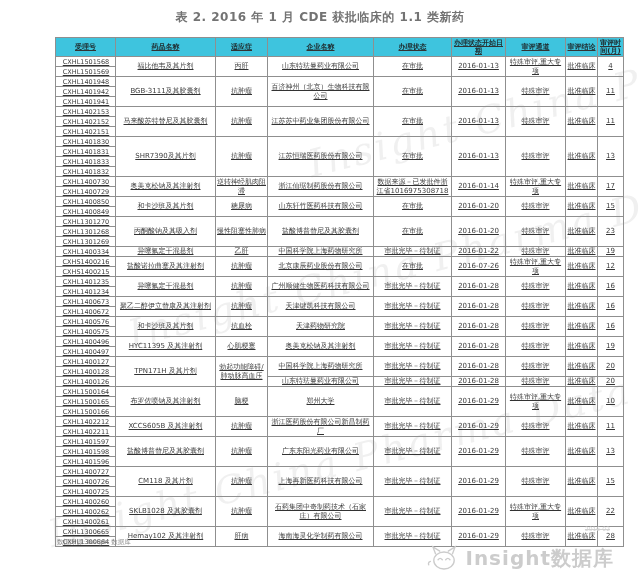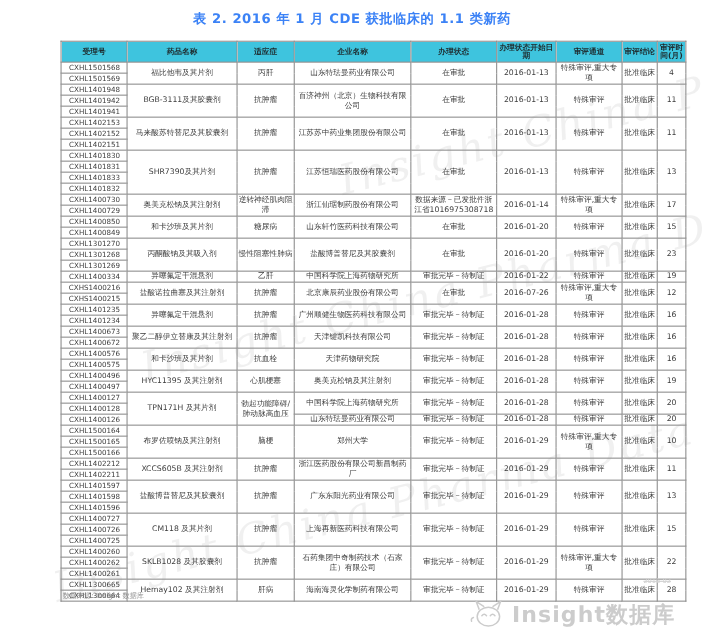--- a/index.html
+++ b/index.html
@@ -2,28 +2,29 @@
 <html><head>
 <meta charset="utf-8">
 <style>
   html,body{margin:0;padding:0;}
   body{
     width:640px;height:578px;position:relative;overflow:hidden;
     background:#ffffff;color:#333;
     font-family:"DejaVu Sans","Liberation Sans",sans-serif;
   }
   .page-title{
-    text-align:center;font-size:12px;font-weight:bold;color:#3b82f6;
+    text-align:center;font-size:12px;font-weight:bold;color:#737373;
     padding-top:9px;letter-spacing:.5px;
   }
   .tbl-wrap{position:relative;z-index:2;}
   table{
     border-collapse:collapse;table-layout:fixed;
     margin:11px 0 3px 55px;width:566px;
     background:transparent;
+    text-decoration:underline;
   }
   th,td{
     border:1px solid #8f8f8f;
     font-size:7px;text-align:center;padding:0 1px;
     overflow:hidden;word-break:break-all;
   }
   th{
     background:#3ec4de;color:#1e2b2e;font-weight:bold;
     height:12px;line-height:1.15;padding:1px;
   }

